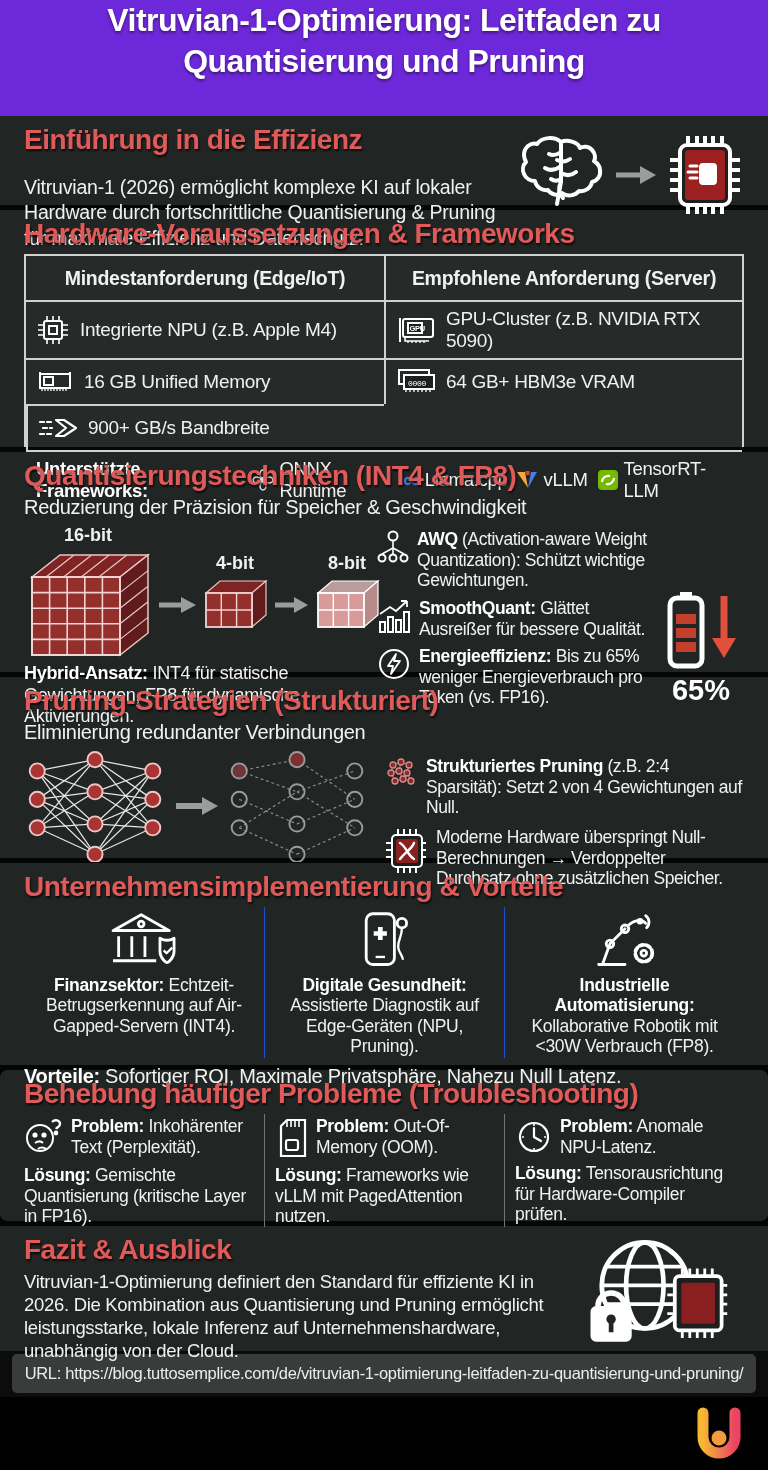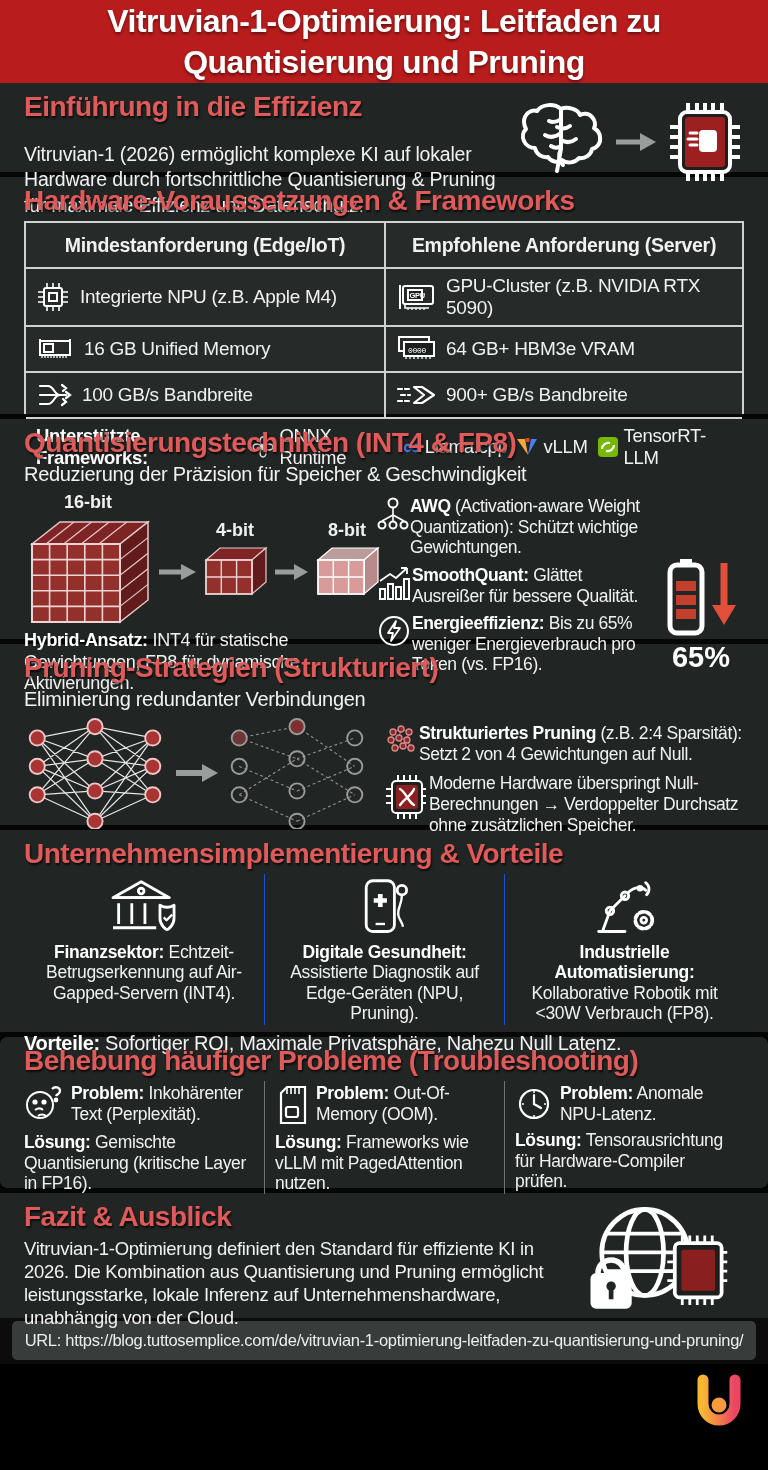--- a/index.html
+++ b/index.html
@@ -1,19 +1,19 @@
 <!DOCTYPE html>
 <html><head>
 <meta charset="utf-8">
 <style>
   html,body{margin:0;padding:0;background:#000;}
   .page{width:768px;height:1470px;position:relative;background:#000;
         font-family:"Liberation Sans",sans-serif;color:#f1f1f1;overflow:hidden;}
   
-  .banner{height:83px;background:#b91c1c;display:flex;align-items:flex-end;justify-content:center;}
+  .banner{height:116px;background:#6d28d9;display:flex;align-items:flex-start;justify-content:center;}
   .banner h1{margin:0;padding:0 46px;text-align:center;color:#fff;font-size:32px;line-height:1.28;
              font-weight:bold;letter-spacing:-.5px;text-shadow:0 2px 3px rgba(0,0,0,.45);}
   
   section{background:#212523;padding:6px 24px 0;box-sizing:border-box;}
   .sep{height:5px;background:#050605;}
   h2.sec{color:#e05a5a;font-size:28px;margin:2px 0 4px;font-weight:bold;letter-spacing:-.5px;
          text-shadow:1px 2px 2px rgba(0,0,0,.7);}
   .sub{font-size:20px;margin:0 0 6px;color:#f2f2f2;letter-spacing:-.3px;}
   b{color:#fff;}
   
@@ -33,21 +33,21 @@
   .meta-inf{color:#3b76e8;font-weight:bold;font-size:24px;line-height:20px;}
   
   .quant{height:220px;}
   .q-body{display:flex;gap:8px;}
   .q-left{width:345px;flex:none;}
   .cubes{display:flex;align-items:center;gap:6px;}
   .cube-col{display:flex;flex-direction:column;align-items:center;}
   .cube-lab{font-size:18px;font-weight:bold;margin-bottom:1px;}
   .hybrid{font-size:18px;line-height:1.2;margin-top:4px;letter-spacing:-.3px;}
   .q-bullets{flex:1;display:flex;flex-direction:column;gap:7px;padding-top:4px;}
-  .bullet{display:flex;gap:1px;align-items:flex-start;justify-content:center;}
+  .bullet{display:flex;gap:8px;align-items:flex-start;justify-content:center;}
   .bullet p{margin:0;font-size:17.5px;line-height:1.18;letter-spacing:-.4px;}
   .q-batt{width:86px;flex:none;display:flex;flex-direction:column;align-items:center;justify-content:center;padding-top:26px;}
   .batt-pct{font-size:29px;font-weight:bold;color:#fff;margin-top:2px;}
   
   .pruning{height:181px;}
   .p-body{display:flex;gap:10px;align-items:flex-start;}
   .nets{display:flex;align-items:center;gap:8px;width:350px;flex:none;}
   .p-bullets{flex:1;display:flex;flex-direction:column;gap:9px;padding-top:6px;}
   
   .enterprise{height:202px;}
@@ -166,29 +166,20 @@
           <svg width="40" height="30" viewBox="0 0 40 30" fill="none" stroke="#fff" stroke-width="2">
             <rect x="3" y="3" width="30" height="14"></rect>
               <rect x="8" y="8" width="30" height="14" fill="#1c1f1d"></rect>
             <text x="12" y="19" font-size="8" fill="#fff" stroke="none" font-family="Liberation Mono,monospace">0000</text>
             <path d="M10 22v3M14 22v3M18 22v3M22 22v3M26 22v3M30 22v3M34 22v3" stroke-width="1.3"></path>
           </svg>
         </span>
         <span>64 GB+ HBM3e VRAM</span>
       </div>
 
-      <div class="hw-cell">
-        <span>
-          <svg width="36" height="30" viewBox="0 0 36 30" fill="none" stroke="#fff" stroke-width="2.2" stroke-linecap="round">
-            <path d="M4 6h8M4 15h8M4 24h8M12 6c6 0 6 9 12 9M12 24c6 0 6-9 12-9M12 15h12"></path>
-            <path d="M24 15h6M30 12l4 3-4 3M26 5l4 3-3 3M26 25l4-3-3-3"></path>
-          </svg>
-        </span>
-        <span>100 GB/s Bandbreite</span>
-      </div>
       <div class="hw-cell rcol">
         <span>
           <svg width="40" height="28" viewBox="0 0 40 28" fill="none" stroke="#fff" stroke-width="2.2" stroke-linecap="round">
             <path d="M18 6h8l12 8-12 8h-8l10-8z" stroke-linejoin="round"></path>
             <path d="M2 8h11M5 14h9M2 20h11" stroke-dasharray="4 3"></path>
           </svg>
         </span>
         <span>900+ GB/s Bandbreite</span>
       </div>
 

